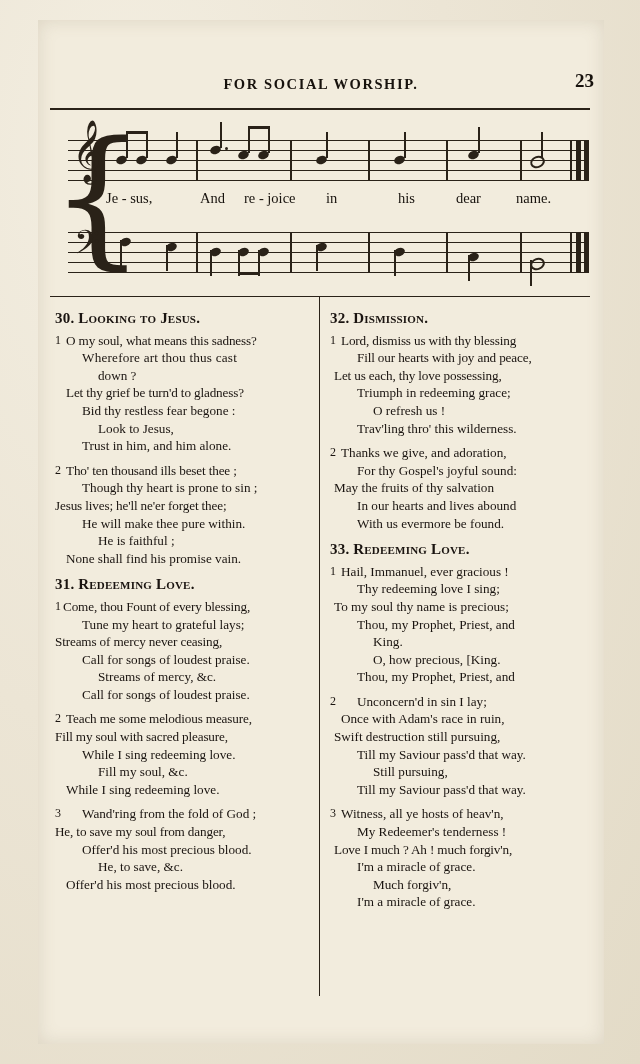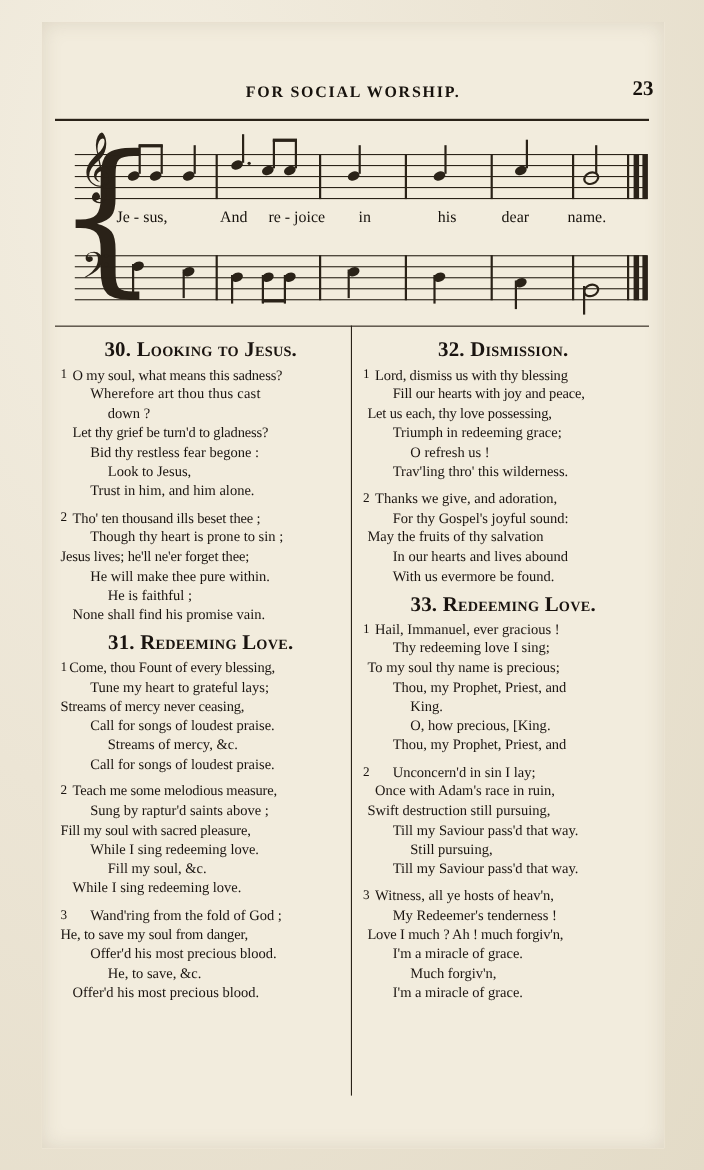--- a/index.html
+++ b/index.html
@@ -201,23 +201,23 @@
     top: 304px;
     width: 255px;
     font-size: 13.2px;
     line-height: 17.6px;
   }
   .col-left { left: 55px; }
   .col-right { left: 330px; }
 
   .hymn { margin-bottom: 9px; }
   .hymn-title {
-    text-align: center;
+    text-align: left;
     font-weight: bold;
-    font-size: 19px;
+    font-size: 15px;
     font-variant: small-caps;
     margin: 6px 0 4px 0;
     letter-spacing: 0.2px;
   }
   .verse {
     position: relative;
     margin-bottom: 7px;
   }
   .vnum {
     position: absolute;
@@ -398,21 +398,20 @@
           <div class="ln ind1">Call for songs of loudest praise.</div>
           <div class="ln ind2">Streams of mercy, &amp;c.</div>
           <div class="ln ind1">Call for songs of loudest praise.</div>
         </div>
       </div>
 
       <div class="verse">
         <span class="vnum">2</span>
         <div class="vlines">
           <div class="ln tight">Teach me some melodious measure,</div>
-          <div class="ln ind1">Sung by raptur'd saints above ;</div>
           <div class="ln tight" style="margin-left:-11px;">Fill my soul with sacred pleasure,</div>
           <div class="ln ind1">While I sing redeeming love.</div>
           <div class="ln ind2">Fill my soul, &amp;c.</div>
           <div class="ln">While I sing redeeming love.</div>
         </div>
       </div>
 
       <div class="verse">
         <span class="vnum">3</span>
         <div class="vlines">

